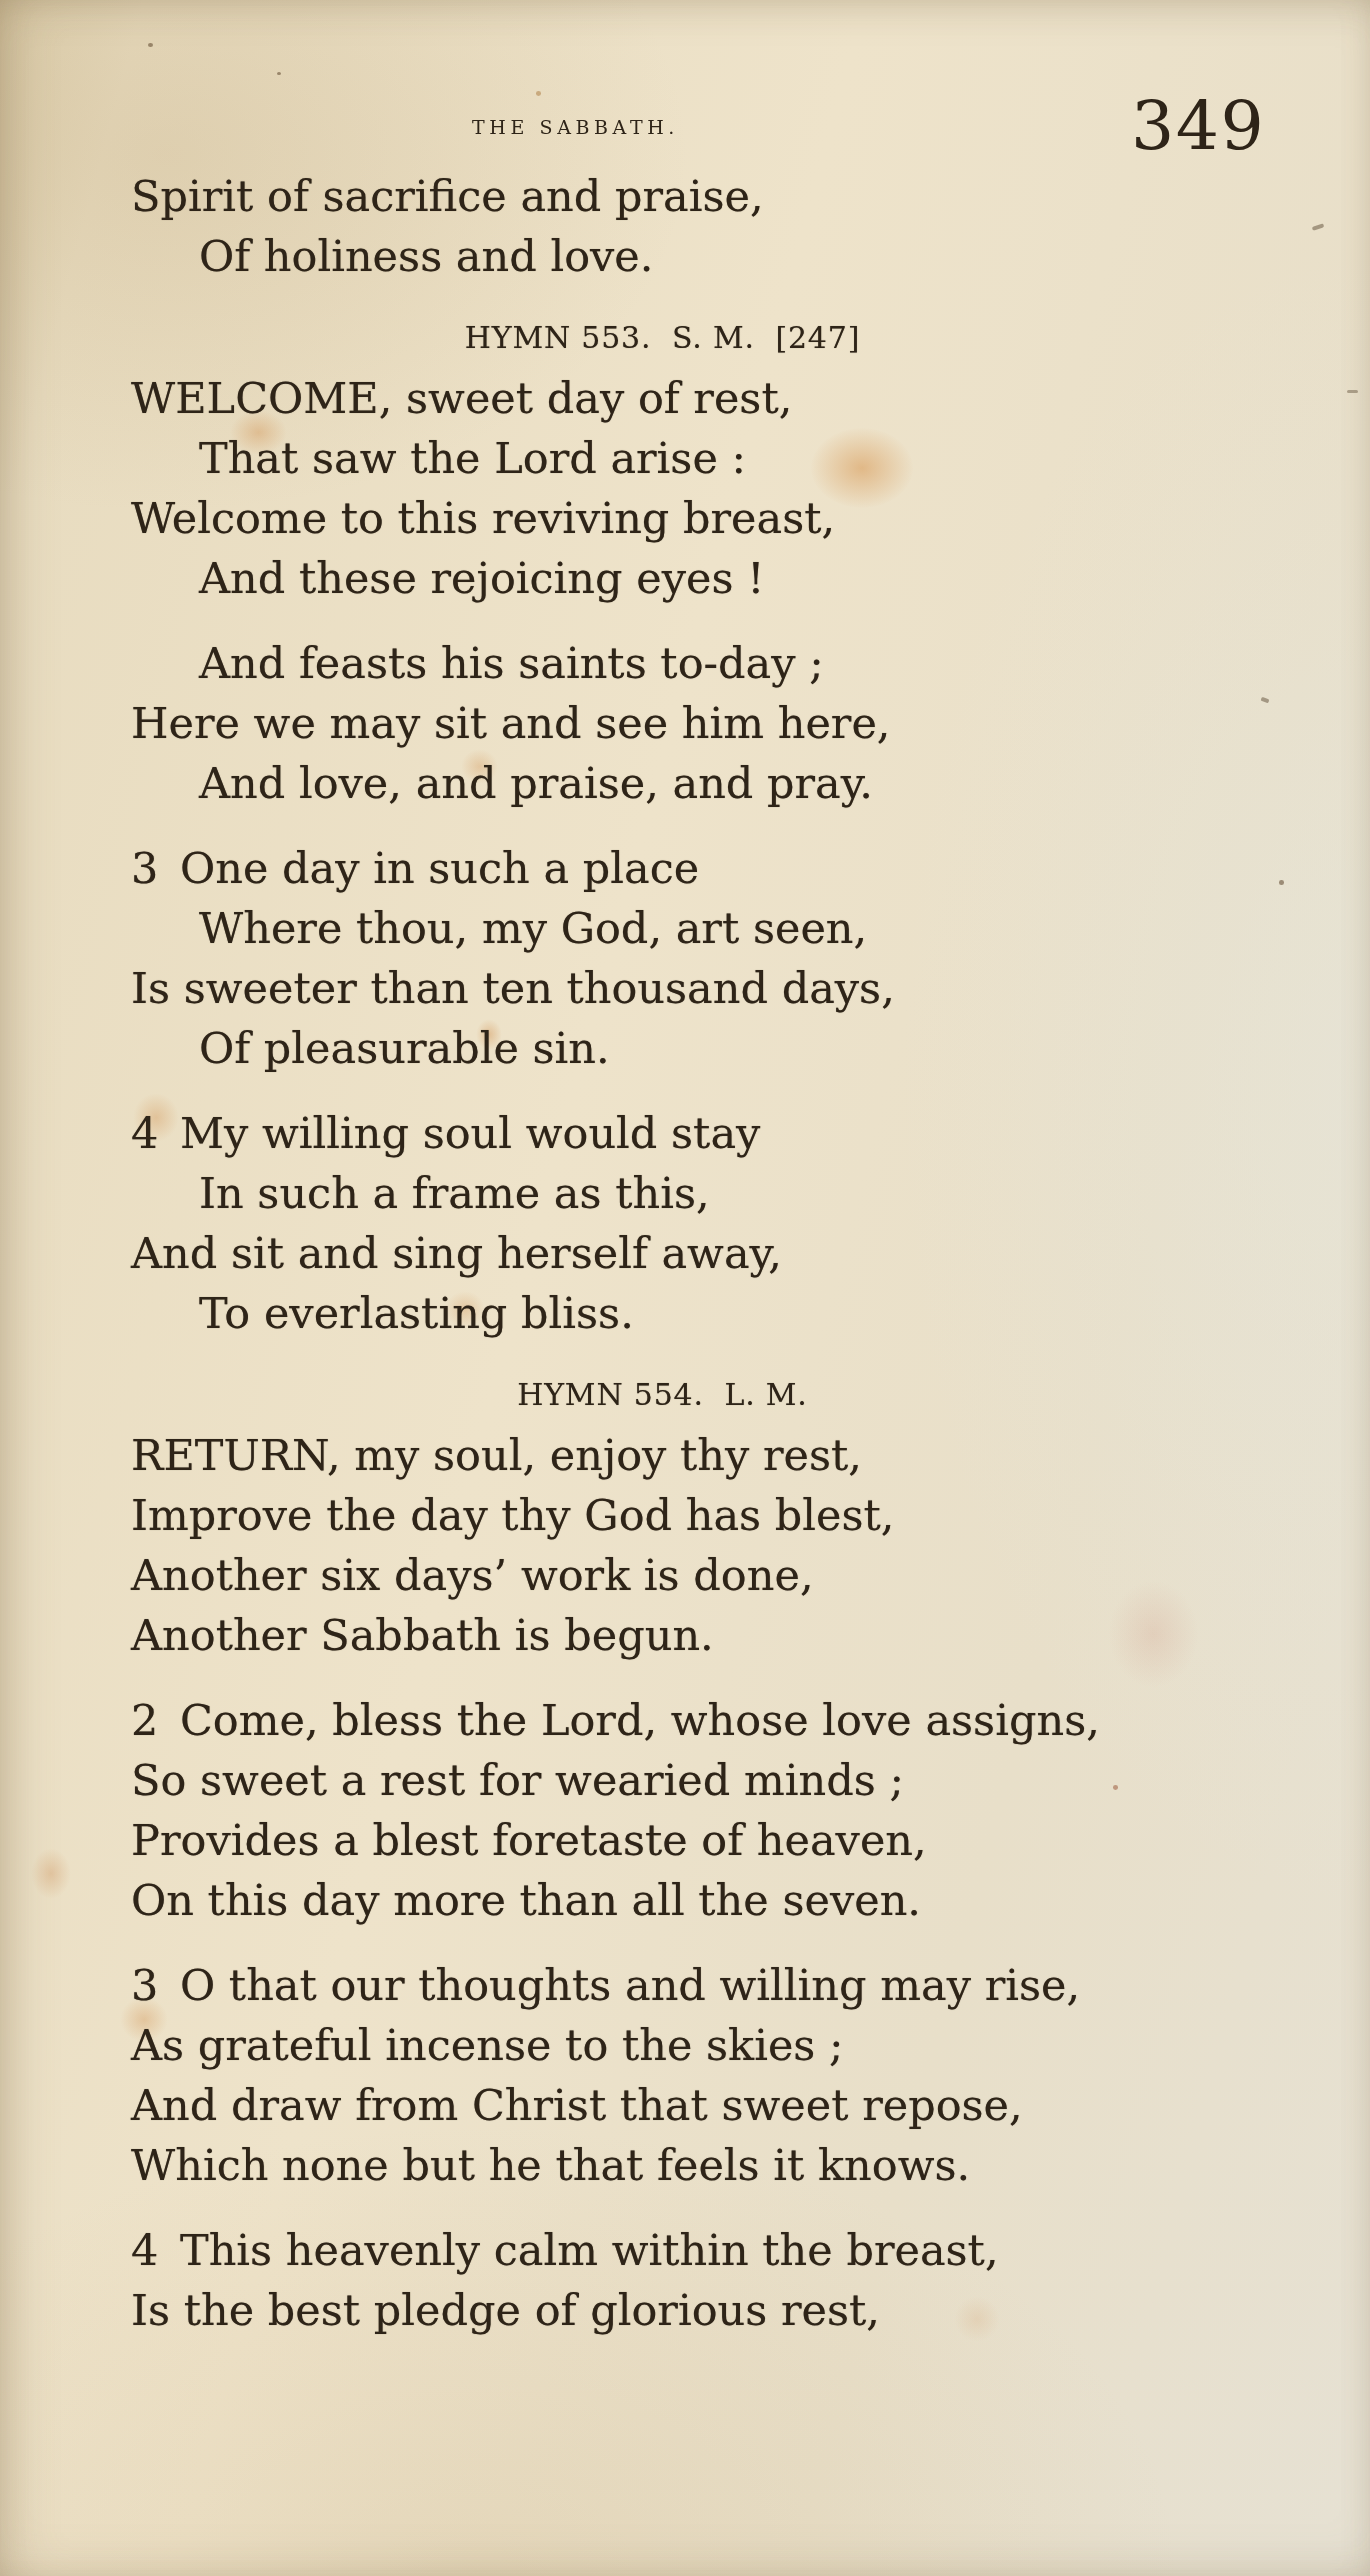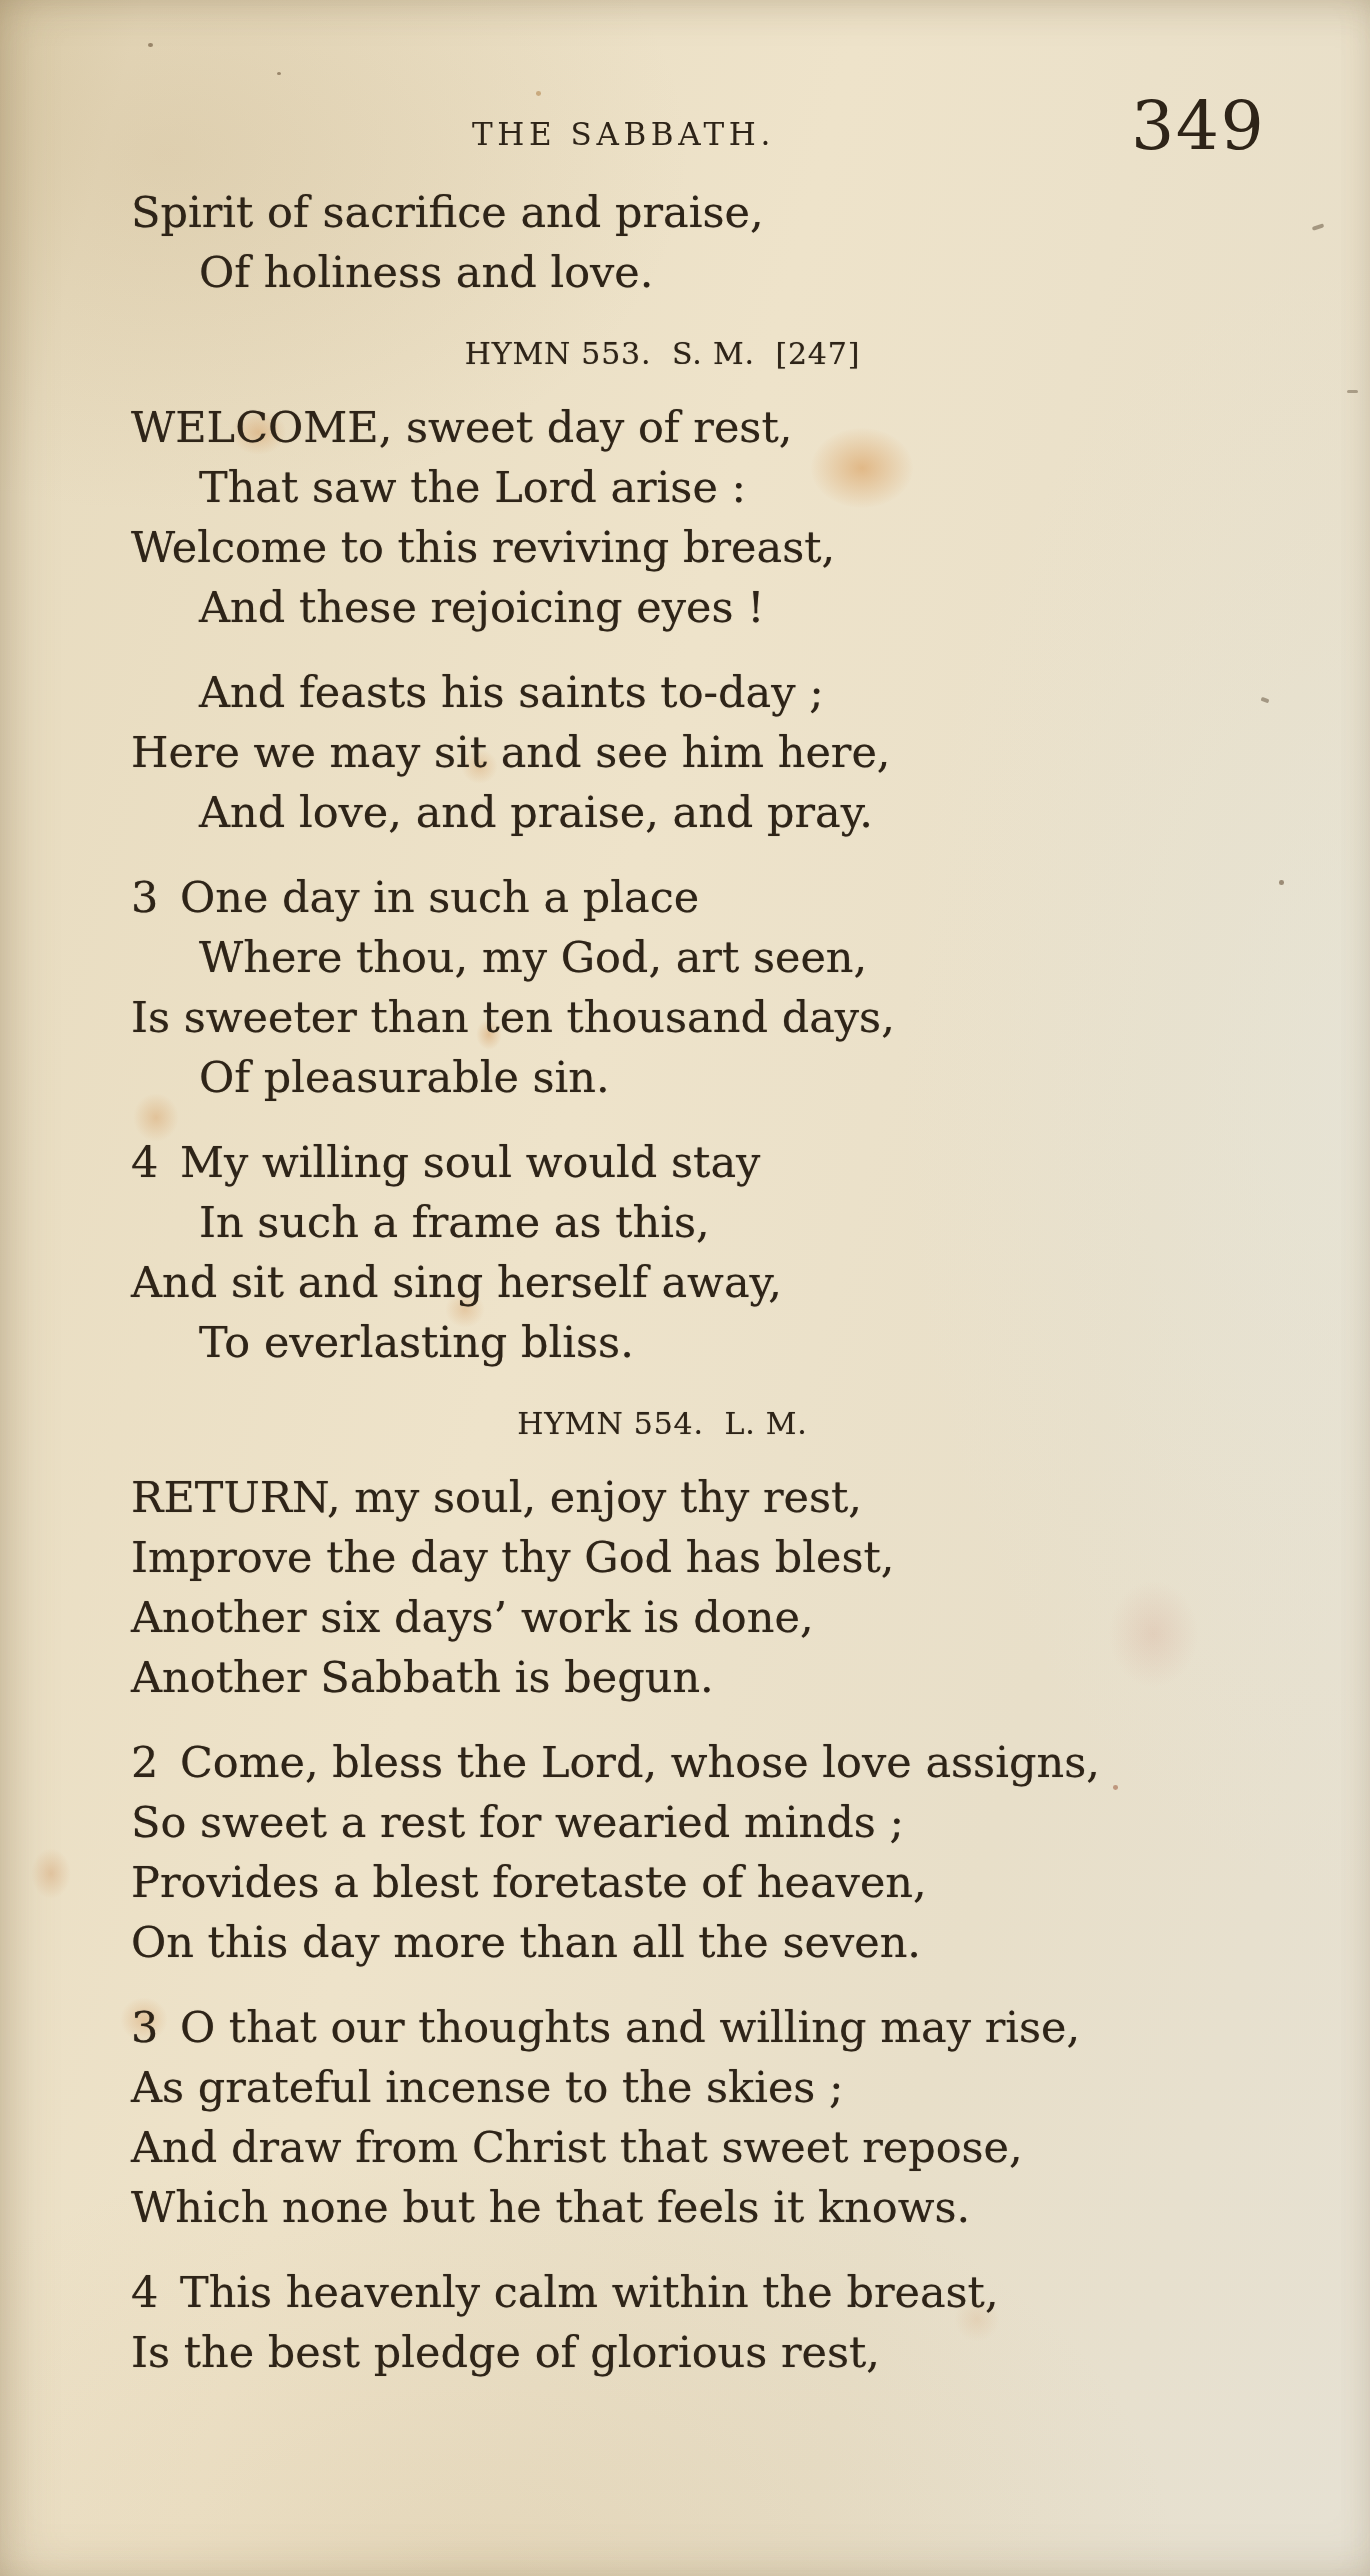--- a/index.html
+++ b/index.html
@@ -16,34 +16,34 @@
       radial-gradient(ellipse 1079px 694px at 35% 100%, rgba(203,177,130,0.22), transparent 65%),
       linear-gradient(105deg,#ddcfae 0%,#e8dcc0 7%,#eee3ca 42%,#e8dfc9 72%,#e6e1d3 100%);
     background-color:var(--paper,#e9ddc1);
     box-shadow:inset 26px 0 54px -21.6px rgba(120,95,60,0.30),
                inset 0 20px 46px -20px rgba(120,95,60,0.22),
                inset -14px 0 39px -23px rgba(140,120,90,0.18),
                inset 0 -23px 54px -23px rgba(150,125,90,0.18);
   }
   .running-head{
     position:absolute;top:116px;left:472px;
-    font-size:31px;letter-spacing:4.6px;
+    font-size:19px;letter-spacing:4.6px;
   }
   .page-number{
     position:absolute;top:86px;left:1131px;
     font-size:68px;letter-spacing:1.5px;
   }
   .text-col{position:absolute;top:166px;left:131px;width:1179px;}
   .line{
     font-size:43px;line-height:60px;white-space:pre;
     text-shadow:0 0 0.8px rgba(46,36,24,0.55);
   }
   .indent{padding-left:68px;}
   .verse-num{display:inline-block;margin-right:21.6px;}
-  .stanza{margin:16px 0 25px 0;}
+  .stanza{margin:0 0 25px 0;}
   .hymn-heading{
     font-size:30px;line-height:54px;letter-spacing:0.8px;
     margin:0 116px 3.1px 0;text-align:center;white-space:pre;
     text-shadow:0 0 0.8px rgba(46,36,24,0.55);
   }
   
   .stain{position:absolute;border-radius:50%;pointer-events:none;}
   .s1{left:230px;top:410px;width:57px;height:45px;background:radial-gradient(ellipse at center,rgba(208,140,72,0.38),rgba(208,140,72,0) 70%);}
   .s2{left:811px;top:428px;width:102px;height:80px;background:radial-gradient(ellipse at center,rgba(214,146,74,0.52),rgba(214,146,74,0) 72%);}
   .s3{left:461px;top:749px;width:37px;height:35px;background:radial-gradient(ellipse at center,rgba(208,140,72,0.30),rgba(208,140,72,0) 70%);}

